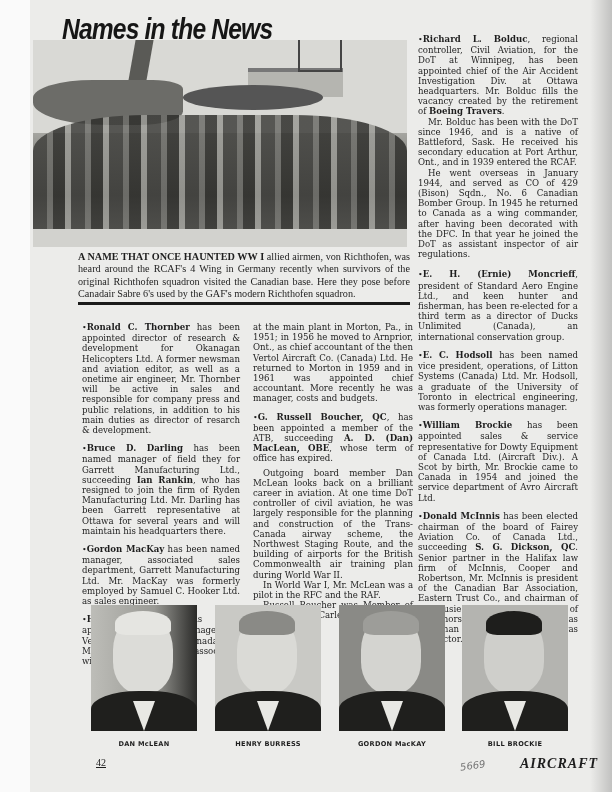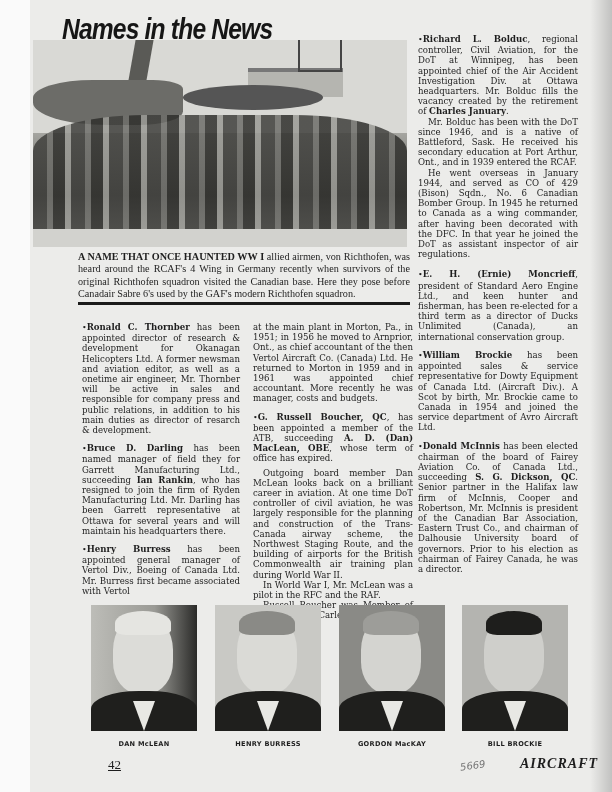--- a/index.html
+++ b/index.html
@@ -36,21 +36,21 @@
   .col p.cont { margin:0; text-indent:10px; }
   .bullet { font-size:8px; }
   .portrait { position:absolute; top:605px; width:106px; height:126px; background:#2c2c2a; overflow:hidden; }
   .portrait .bg { position:absolute; inset:0; background:linear-gradient(135deg,#bdbdb8,#8e8e89); }
   .portrait .head { position:absolute; left:22px; top:10px; width:60px; height:78px; border-radius:45% 45% 40% 40%; background:#d6d6d2; }
   .portrait .hair { position:absolute; left:24px; top:6px; width:56px; height:24px; border-radius:50% 50% 20% 20%; }
   .portrait .suit { position:absolute; left:0; bottom:0; width:100%; height:40px; background:#1f1f1d; border-radius:45% 45% 0 0; }
   .portrait .collar { position:absolute; left:42px; bottom:0; width:22px; height:30px; background:#e8e8e4; clip-path:polygon(0 0,100% 0,50% 100%); }
   .pname { position:absolute; top:740px; width:106px; text-align:center; font-family:"DejaVu Sans", sans-serif;
            font-weight:bold; font-size:6.6px; letter-spacing:0.3px; }
-  .folio { position:absolute; left:108px; top:757px; font-size:13px; font-family:"Liberation Serif", serif;text-decoration:underline; }
+  .folio { position:absolute; left:96px; top:757px; font-size:10px; font-family:"Liberation Serif", serif;text-decoration:underline; }
   .mag { position:absolute; left:520px; top:756px; font-size:14px; font-style:italic; font-weight:bold; font-family:"Liberation Serif", serif; letter-spacing:1px; }
   .handwriting { position:absolute; left:460px; top:760px; font-size:10px; font-style:italic; color:#777; transform:rotate(-8deg); font-family:"DejaVu Sans", sans-serif; }
 </style>
 </head>
 <body>
 
 <div class="left-gutter"></div>
 <div class="page"></div>
 <div class="page-shadow"></div>
 
@@ -68,36 +68,38 @@
 </div>
 
 <div class="caption">
   <b>A NAME THAT ONCE HAUNTED WW I</b><span> allied airmen, von Richthofen, was heard around the RCAF's 4 Wing in Germany recently when survivors of the original Richthofen squadron visited the Canadian base. Here they pose before Canadair Sabre 6's used by the GAF's modern Richthofen squadron.</span>
 </div>
 <div class="rule"></div>
 
 <div class="col col1">
   <p><span class="bullet">•</span><b>Ronald C. Thornber</b><span> has been appointed director of research &amp; development for Okanagan Helicopters Ltd. A former newsman and aviation editor, as well as a onetime air engineer, Mr. Thornber will be active in sales and responsible for company press and public relations, in addition to his main duties as director of resarch &amp; development.</span></p>
   <p><span class="bullet">•</span><b>Bruce D. Darling</b><span> has been named manager of field they for Garrett Manufacturing Ltd., succeeding </span><b>Ian Rankin</b><span>, who has resigned to join the firm of Ryden Manufacturing Ltd. Mr. Darling has been Garrett representative at Ottawa for several years and will maintain his headquarters there.</span></p>
+  <p><span class="bullet">•</span><b>Gordon MacKay</b><span> has been named manager, associated sales department, Garrett Manufacturing Ltd. Mr. MacKay was formerly employed by Samuel C. Hooker Ltd. as sales engineer.</span></p>
   <p><span class="bullet">•</span><b>Henry Burress</b><span> has been appointed general manager of Vertol Div., Boeing of Canada Ltd. Mr. Burress first became associated with Vertol</span></p>
 </div>
 
 <div class="col col2">
   <p>at the main plant in Morton, Pa., in 1951; in 1956 he moved to Arnprior, Ont., as chief accountant of the then Vertol Aircraft Co. (Canada) Ltd. He returned to Morton in 1959 and in 1961 was appointed chief accountant. More recently he was manager, costs and budgets.</p>
   <p style="margin-bottom:4px"><span class="bullet">•</span><b>G. Russell Boucher, QC</b><span>, has been appointed a member of the ATB, succeeding </span><b>A. D. (Dan) MacLean, OBE</b><span>, whose term of office has expired.</span></p>
   <p class="cont">Outgoing board member Dan McLean looks back on a brilliant career in aviation. At one time DoT controller of civil aviation, he was largely responsible for the planning and construction of the Trans-Canada airway scheme, the Northwest Staging Route, and the building of airports for the British Commonwealth air training plan during World War II.</p>
   <p class="cont">In World War I, Mr. McLean was a pilot in the RFC and the RAF.</p>
   <p class="cont">Russell Boucher was Member of Parliament for Carleton, Ont., from</p>
 </div>
 
 <div class="col col3" style="top:34px;">
-  <p style="margin-bottom:0"><span class="bullet">•</span><b>Richard L. Bolduc</b><span>, regional controller, Civil Aviation, for the DoT at Winnipeg, has been appointed chief of the Air Accident Investigation Div. at Ottawa headquarters. Mr. Bolduc fills the vacancy created by the retirement of </span><b>Charles January</b><span>.</span></p>
+  <p style="margin-bottom:0"><span class="bullet">•</span><b>Richard L. Bolduc</b><span>, regional controller, Civil Aviation, for the DoT at Winnipeg, has been appointed chief of the Air Accident Investigation Div. at Ottawa headquarters. Mr. Bolduc fills the vacancy created by the retirement of </span><b>Boeing Travers</b><span>.</span></p>
   <p class="cont">Mr. Bolduc has been with the DoT since 1946, and is a native of Battleford, Sask. He received his secondary education at Port Arthur, Ont., and in 1939 entered the RCAF.</p>
   <p class="cont" style="margin-bottom:10px">He went overseas in January 1944, and served as CO of 429 (Bison) Sqdn., No. 6 Canadian Bomber Group. In 1945 he returned to Canada as a wing commander, after having been decorated with the DFC. In that year he joined the DoT as assistant inspector of air regulations.</p>
   <p><span class="bullet">•</span><b>E. H. (Ernie) Moncrieff</b><span>, president of Standard Aero Engine Ltd., and keen hunter and fisherman, has been re-elected for a third term as a director of Ducks Unlimited (Canada), an international conservation group.</span></p>
+  <p><span class="bullet">•</span><b>E. C. Hodsoll</b><span> has been named vice president, operations, of Litton Systems (Canada) Ltd. Mr. Hodsoll, a graduate of the University of Toronto in electrical engineering, was formerly operations manager.</span></p>
   <p><span class="bullet">•</span><b>William Brockie</b><span> has been appointed sales &amp; service representative for Dowty Equipment of Canada Ltd. (Aircraft Div.). A Scot by birth, Mr. Brockie came to Canada in 1954 and joined the service department of Avro Aircraft Ltd.</span></p>
   <p><span class="bullet">•</span><b>Donald McInnis</b><span> has been elected chairman of the board of Fairey Aviation Co. of Canada Ltd., succeeding </span><b>S. G. Dickson, QC</b><span>. Senior partner in the Halifax law firm of McInnis, Cooper and Robertson, Mr. McInnis is president of the Canadian Bar Association, Eastern Trust Co., and chairman of Dalhousie University board of governors. Prior to his election as chairman of Fairey Canada, he was a director.</span></p>
 </div>
 
 <div class="portrait" style="left:91px;">
   <div class="bg" style="background:linear-gradient(90deg,#bdbdb8 0%,#9a9a95 60%,#2a2a28 100%);"></div>
   <div class="head" style="background:#dcdcd8;"></div>
   <div class="hair" style="background:#e5e5e1;"></div>
   <div class="suit"></div>
   <div class="collar"></div>

